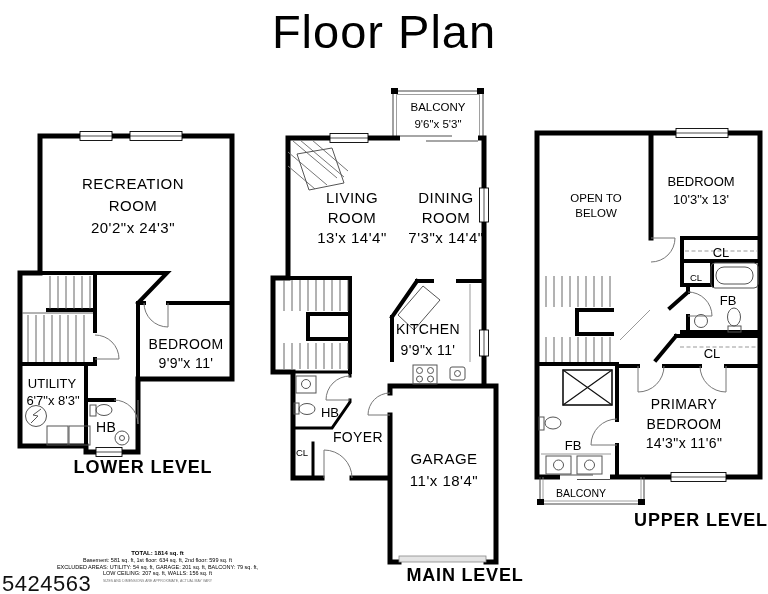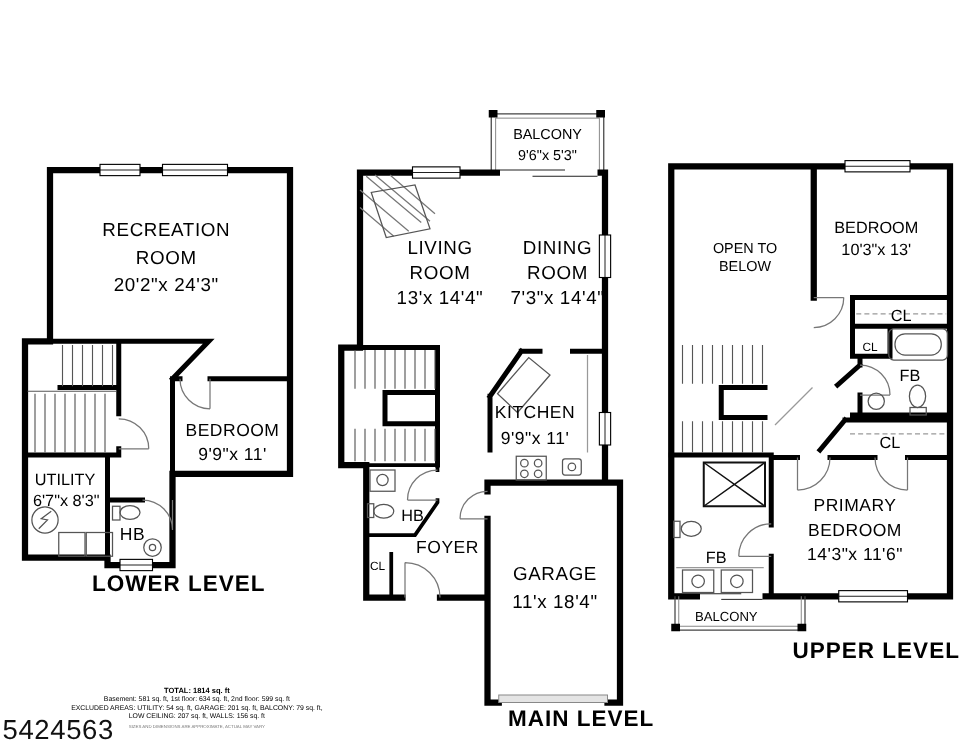--- a/index.html
+++ b/index.html
@@ -27,20 +27,21 @@
   #footer{position:absolute;left:55px;top:550px;width:205px;text-align:center;color:#000;}
   #footer .tot{font-size:6px;font-weight:bold;line-height:7px;}
   #footer .ln{font-size:5.5px;line-height:6.5px;}
   #footer .disc{font-size:3.5px;color:#777;margin-top:2px;line-height:4px;}
   #mls{position:absolute;left:2px;top:571px;font-size:22px;color:#111;letter-spacing:.5px;}
 </style>
 </head>
 <body>
 
 <div id="stage">
+  <div id="title">Floor Plan</div>
 
   <svg width="768" height="594" viewBox="0 0 768 594">
 
     <g>
       <path class="wall w5" d="M40 136 L232 136 L232 379 L138 379 L138 452 L86 452 L86 446 L20 446 L20 273 L40 273 Z"></path>
       <path class="wall w4" d="M40 273 H167 L138 303 M138 303 H144 M168 303 H232 M138 303 V379
            M95 273 V331 M95 359 V364 M20 364 H95 M86 364 V446 M86 400 H114 M48 310 H95"></path>
 
       <g>
         <path class="arc" d="M168 303 L168 327 M144 303 A24 24 0 0 0 168 327"></path>

